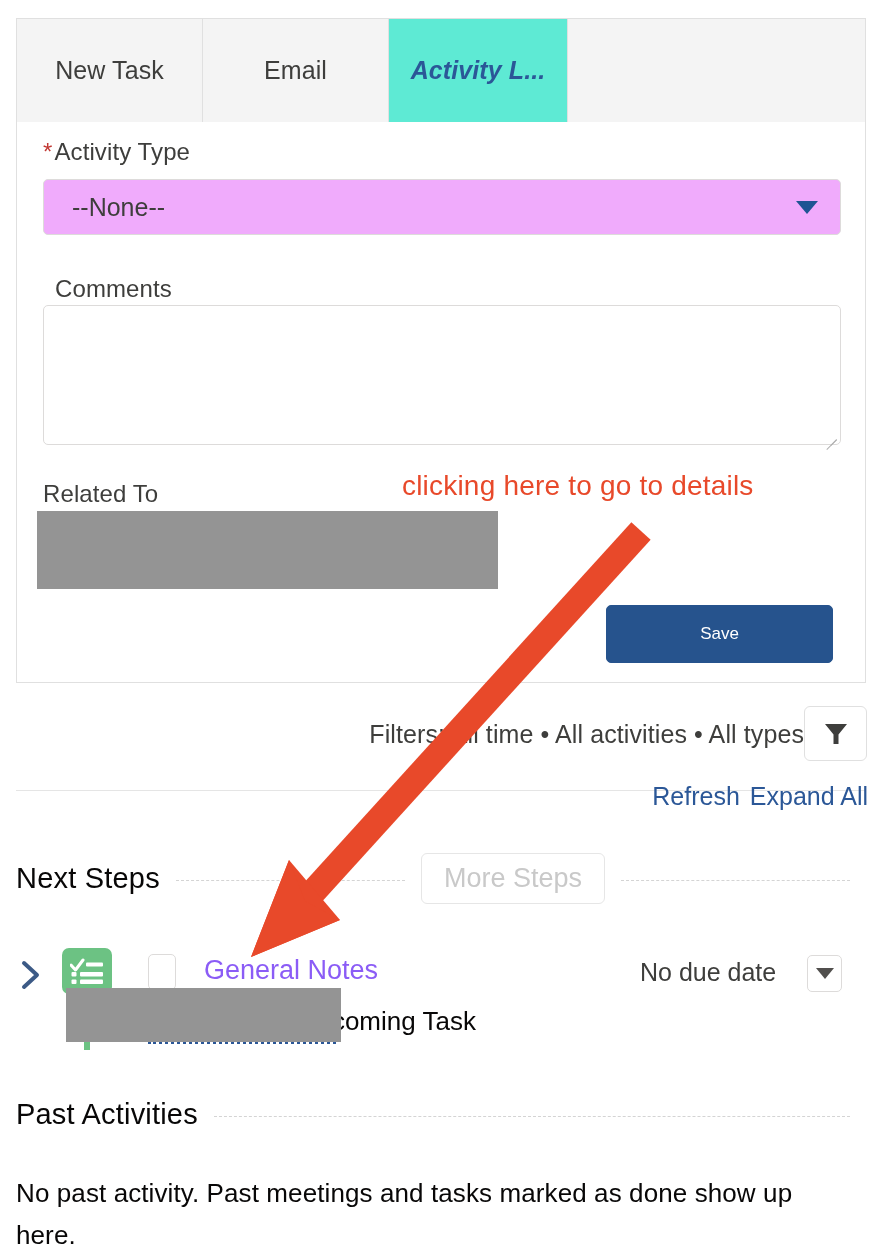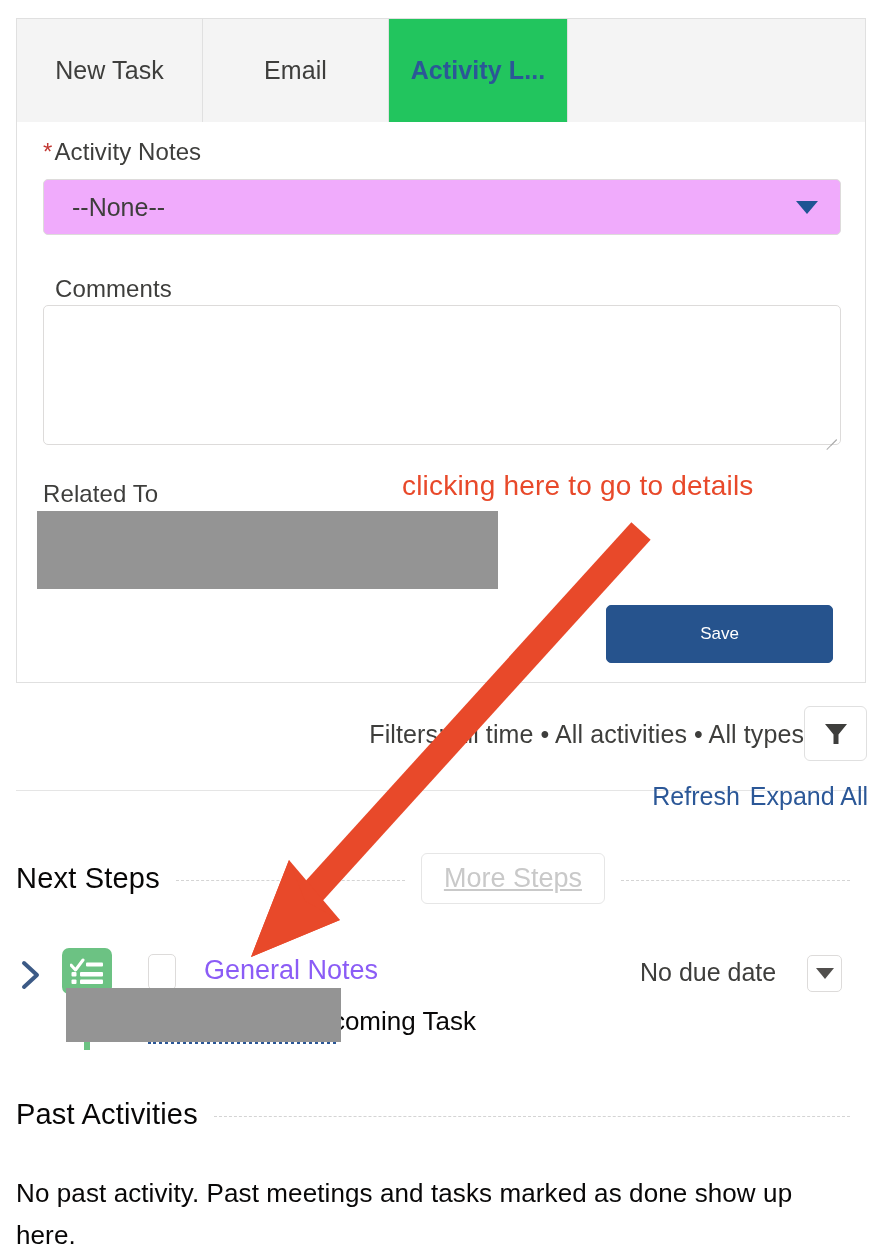--- a/index.html
+++ b/index.html
@@ -43,25 +43,26 @@
     box-sizing: border-box;
     font-size: 25px;
     color: #3e3e3c;
     letter-spacing: .1px;
     cursor: pointer;
   }
   .tab.t1 { width: 186px; border-right: none; }
   .tab.t2 { width: 186px; border-right: none; justify-content: center; }
   .tab.active {
     width: 180px;
-    background: #22c55e;
+    background: #5eead4;
     border: 1px solid #e0e0e0;
     border-bottom: 1px solid #ffffff;
     color: #2b5797;
     font-weight: bold;
+    font-style: italic;
   }
   .tab.t4 {
     flex: 1;
     border-left: none;
   }
 
   
   .form-card {
     position: absolute;
     left: 16px;
@@ -271,21 +272,20 @@
   }
   .more-steps-btn {
     border: 1px solid #e6e6e6;
     border-radius: 6px;
     background: #ffffff;
     color: #c9c9c9;
     font-size: 27px;
     padding: 9px 22px;
     cursor: pointer;
     white-space: nowrap;
-    text-decoration: underline;
   }
   .next-steps-head { top: 858px; }
   .past-act-head   { top: 1094px; }
 
   
   .task-row {
     position: absolute;
     left: 0;
     top: 940px;
     width: 894px;
@@ -415,21 +415,21 @@
       <span>Activity L...</span>
     </div>
     <div class="tab t4">
       <span></span>
     </div>
   </div>
 
   <div class="form-card">
 
     <div class="field-label lbl-activity-type">
-      <span class="req-star">*</span><span>Activity Notes</span>
+      <span class="req-star">*</span><span>Activity Type</span>
     </div>
 
     <div class="picklist">
       <span class="value">--None--</span>
       <span class="caret"></span>
     </div>
 
     <div class="field-label lbl-comments">Comments</div>
 
     <div class="textarea-box">

